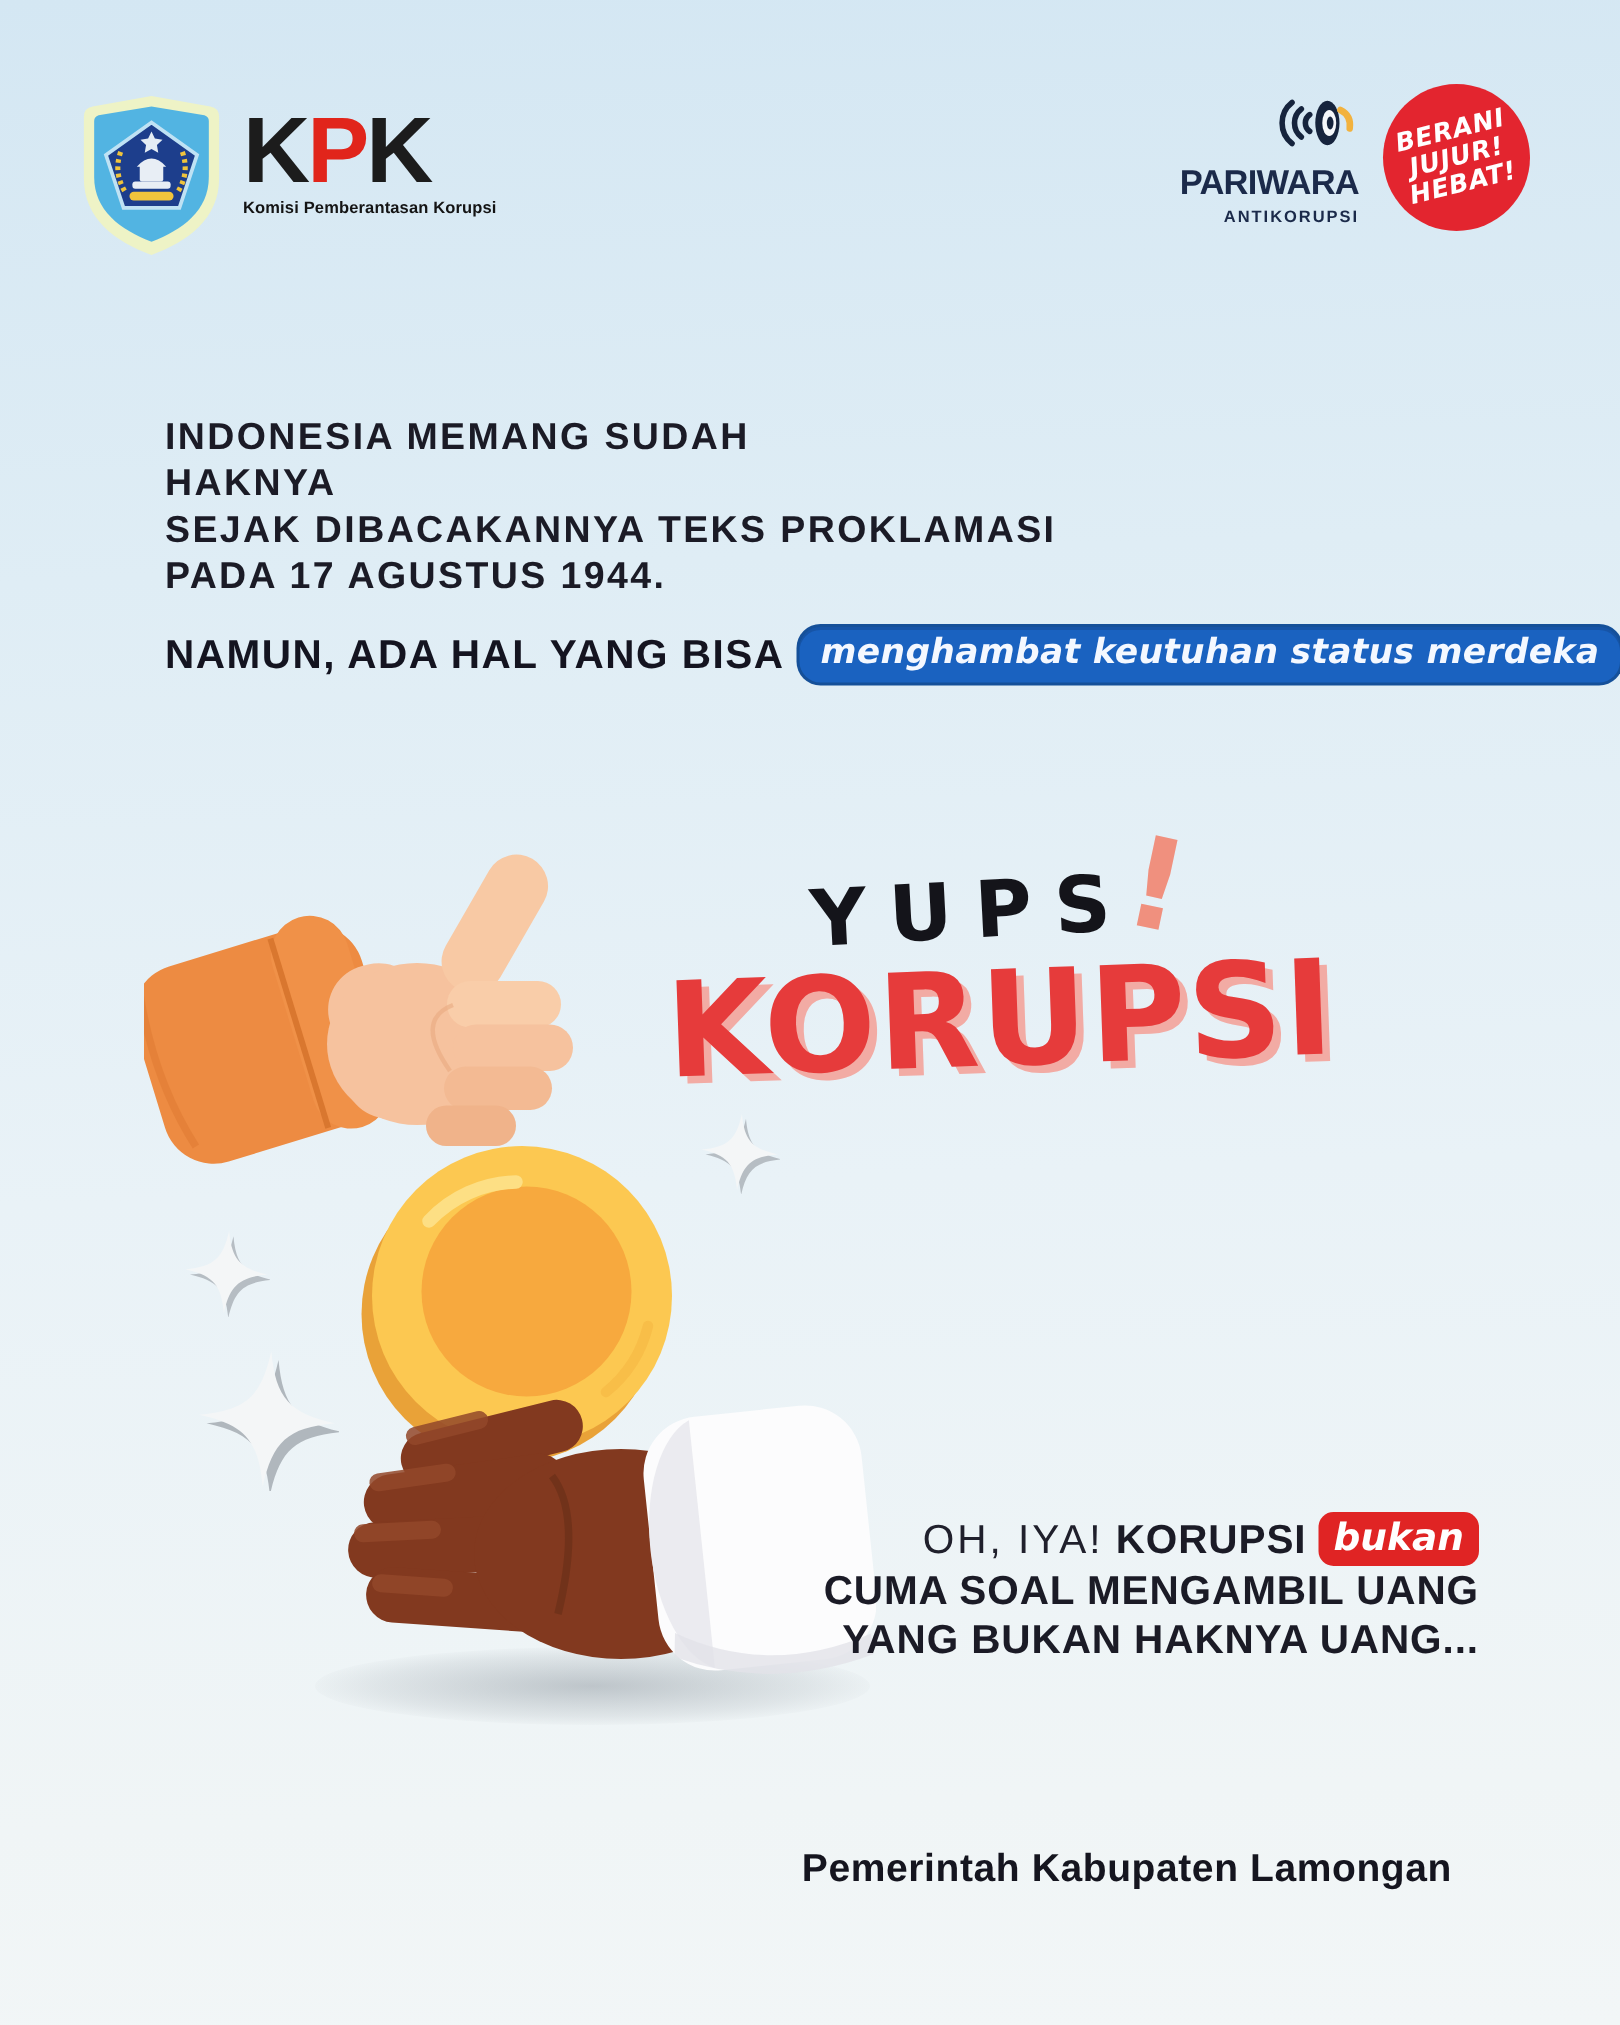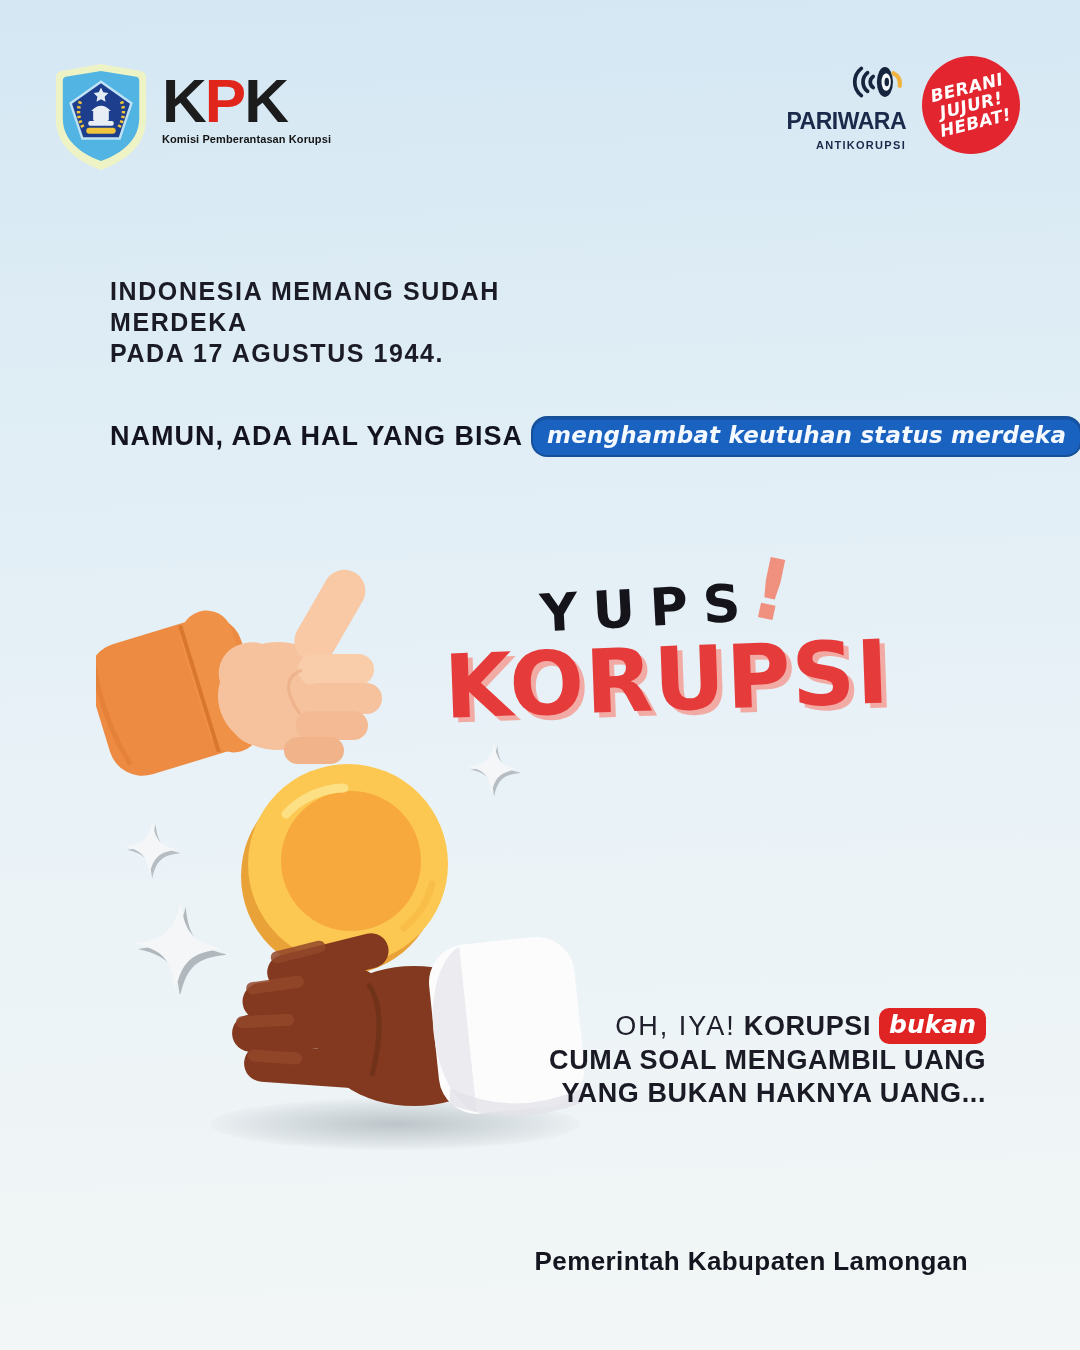--- a/index.html
+++ b/index.html
@@ -74,21 +74,21 @@
   .note { right:94px; top:1008px; text-align:right; color:#1b1b26; }
   .note-line { font-size:27px; font-weight:bold; letter-spacing:0.6px; line-height:33px; white-space:nowrap; }
   .note-light { font-weight:normal; letter-spacing:2px; color:#20202c; }
   .bukan {
     display:inline-block; background:#e02424; color:#ffffff; border-radius:10px;
     padding:0px 10px 3px; margin-left:8px; vertical-align:2px;
     font-family:"DejaVu Sans", sans-serif; font-style:italic; font-weight:bold; font-size:25px; letter-spacing:0;
   }
 
   
-  .footer { right:112px; top:1230px; font-size:26px; font-weight:bold; color:#15151f; letter-spacing:0.4px;margin-top:16px; }
+  .footer { right:112px; top:1230px; font-size:26px; font-weight:bold; color:#15151f; letter-spacing:0.4px; }
 </style>
 </head>
 <body>
 
 <div class="poster">
 
   <svg class="abs emblem" viewBox="0 0 100 112">
     <path d="M50 2 L90 9 Q96 10 96 16 V58 C96 85 75 101 50 110 C25 101 4 85 4 58 V16 Q4 10 10 9 Z" fill="#eef3c6"></path>
     <path d="M50 9 L86 15 Q89 16 89 19 V57 C89 80 71 93 50 101 C29 93 11 80 11 57 V19 Q11 16 14 15 Z" fill="#52b4e2"></path>
     <path d="M50 20 L81 42 L69 78 H31 L19 42 Z" fill="#1d3e8c" stroke="#bfe2f4" stroke-width="2.5"></path>
@@ -123,21 +123,22 @@
   <div class="abs badge">
     <div class="badge-inner">
       <div class="badge-line">BERANI</div>
       <div class="badge-line">JUJUR!</div>
       <div class="badge-line">HEBAT!</div>
     </div>
   </div>
 
   <div class="abs intro">
     <div class="intro-line">INDONESIA MEMANG SUDAH</div>
-    <div class="intro-line">MERDEKA</div>
+    <div class="intro-line">HAKNYA</div>
+    <div class="intro-line">SEJAK DIBACAKANNYA TEKS PROKLAMASI</div>
     <div class="intro-line">PADA 17 AGUSTUS 1944.</div>
   </div>
 
   <div class="abs namun-row">
     <span class="namun-text">NAMUN, ADA HAL YANG BISA</span>
     <span class="pill">menghambat keutuhan status merdeka</span>
   </div>
 
   <svg class="abs hand-thumbs" viewBox="0 0 300 218">
     <g transform="rotate(-17 120 130)">

